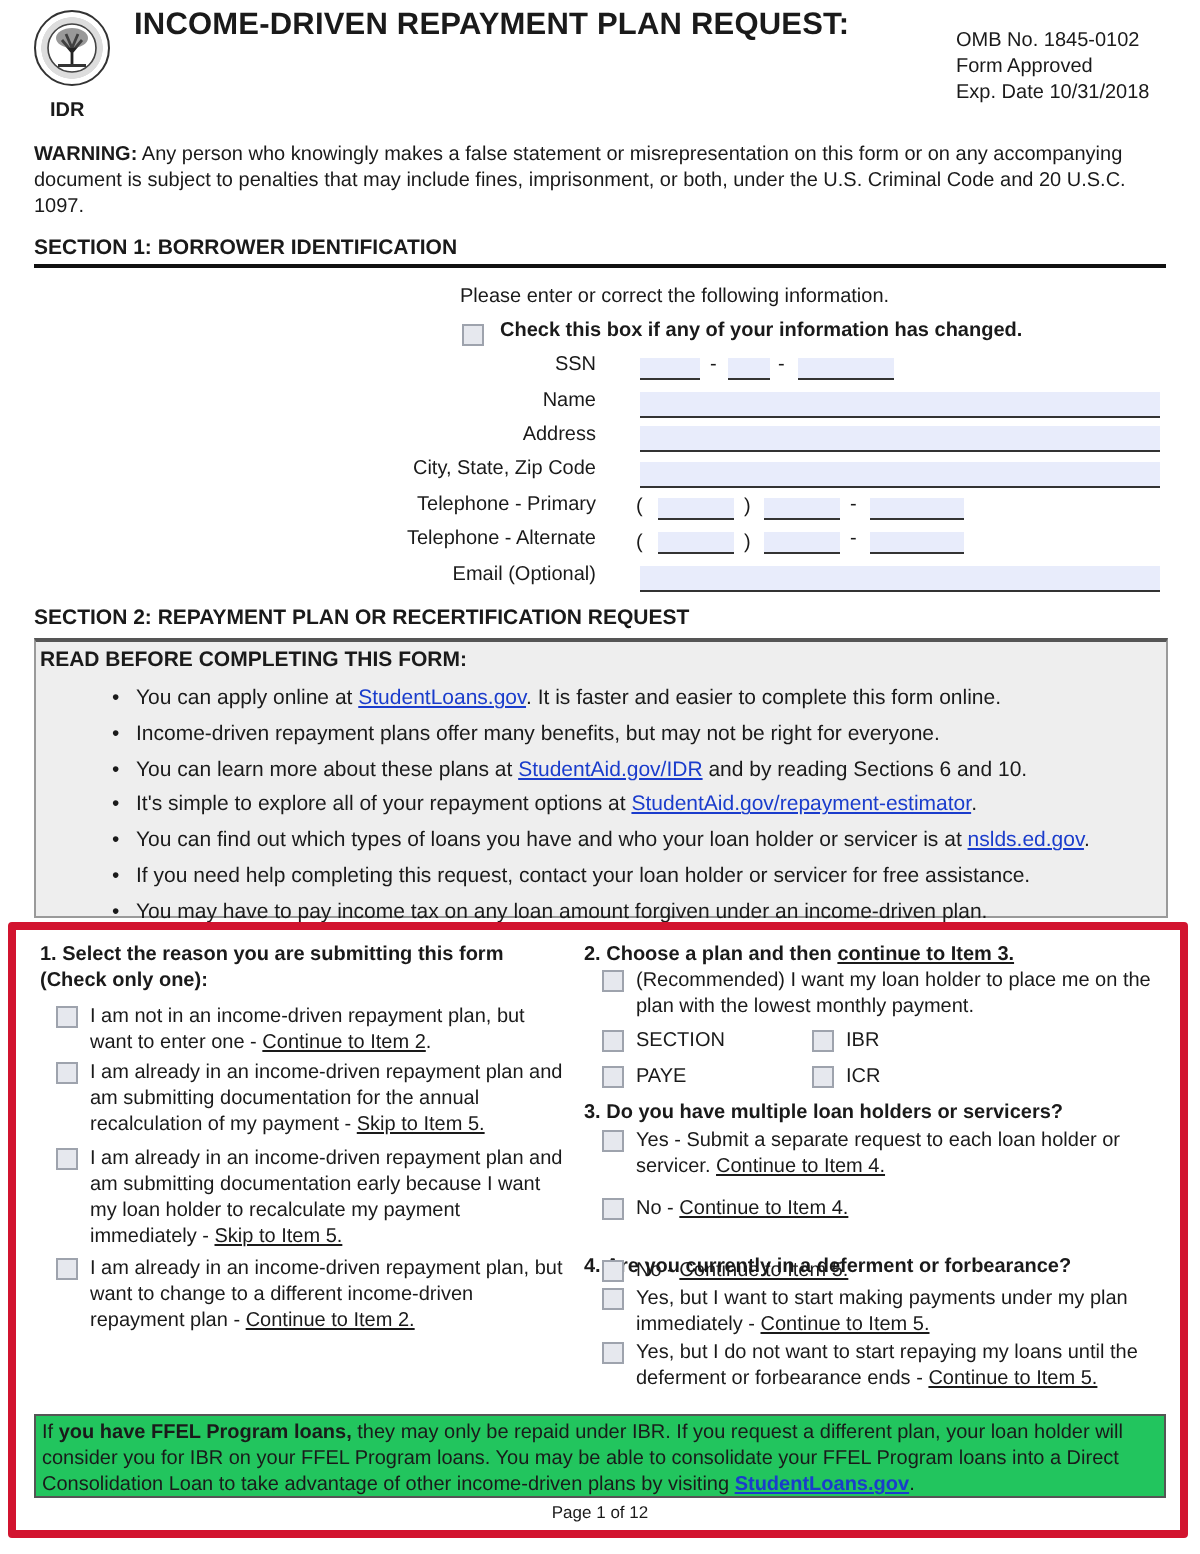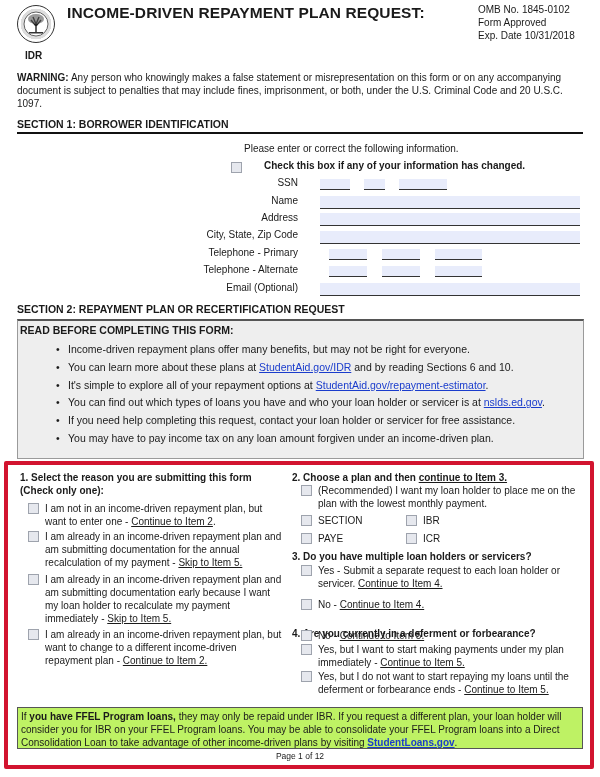--- a/index.html
+++ b/index.html
@@ -10,48 +10,48 @@
   b { font-weight: bold; }
 
   
   .hdr { position: absolute; left: 0; top: 0; width: 600px; height: 70px; }
   .seal { position: absolute; left: 17px; top: 5px; width: 38px; height: 38px; border-radius: 50%;
           border: 1.5px solid #333; background: radial-gradient(circle, #fff 0 45%, #ddd 46% 60%, #fff 61%); }
   .seal svg { position: absolute; left: 0; top: 0; }
   .idr { position: absolute; left: 25px; top: 50px; font-weight: bold; font-size: 10px; }
   .title { position: absolute; left: 67px; top: 4px; font-size: 15.5px; font-weight: bold; letter-spacing: 0.1px; }
   .subtitle { position: absolute; left: 67px; top: 24px; width: 360px; font-size: 10px; font-weight: bold; line-height: 14px; }
-  .omb { position: absolute; left: 478px; top: 3px; font-size: 10px; line-height: 13px; }
+  .omb { position: absolute; left: 478px; top: 14px; font-size: 10px; line-height: 13px; }
 
   .warning { position: absolute; left: 17px; top: 71px; width: 570px; font-size: 10px; line-height: 13px; }
 
   
   .sec-title { position: absolute; left: 17px; font-weight: bold; font-size: 10.5px; }
   .rule { position: absolute; left: 17px; width: 566px; height: 2px; background: #111; }
   .lbl { position: absolute; text-align: right; width: 120px; left: 178px; font-size: 10px; }
   .fld { position: absolute; background: #e8ecfb; border-bottom: 1px solid #333; height: 11px; }
   .chk { position: absolute; width: 11px; height: 11px; background: #e6e8ee; border: 1px solid #9ea3ad; }
-  .txt { position: absolute; font-size: 10px; margin-left: 14px; }
+  .txt { position: absolute; font-size: 10px; }
 
   
   .readbox { position: absolute; left: 17px; top: 319px; width: 567px; height: 140px; background: #eeeeee; border: 1px solid #9a9a9a; border-top: 2px solid #555; }
   .readbox .rh { position: absolute; left: 2px; top: 3px; font-weight: bold; font-size: 10.5px; }
   .bullets { position: absolute; left: 38px; top: 21px; list-style: none; }
   .bullets li { font-size: 10.5px; height: 17.8px; line-height: 14px; position: relative; padding-left: 12px; white-space: nowrap; }
   .bullets li::before { content: "•"; position: absolute; left: 0; top: 0; }
 
   
   .redbox { position: absolute; left: 4px; top: 461px; width: 590px; height: 308px; border: 4px solid #d2142f; border-radius: 2px; }
 
   .q { position: absolute; font-size: 10px; line-height: 13px; }
   .qh { font-weight: bold; }
   .opt { position: absolute; font-size: 10px; line-height: 13px; }
   .opt .chk { left: -17px; top: 1px; }
 
-  .ffel { position: absolute; left: 17px; top: 707px; width: 566px; height: 42px; background: #bef264; border: 1px solid #555; padding: 2px 3px; font-size: 10px; line-height: 13px; }
+  .ffel { position: absolute; left: 17px; top: 707px; width: 566px; height: 42px; background: #22c55e; border: 1px solid #555; padding: 2px 3px; font-size: 10px; line-height: 13px; }
   .pageno { position: absolute; left: 0; top: 751px; width: 600px; text-align: center; font-size: 8.5px; }
 </style>
 </head>
 <body>
 
 <div class="hdr">
   <div class="seal">
     <svg width="36" height="36" viewBox="0 0 36 36">
       <circle cx="18" cy="18" r="12" fill="none" stroke="#444" stroke-width="0.8"></circle>
       <path d="M18 27 L18 18 M18 20 L13 14 M18 20 L23 14 M18 18 L15 11 M18 18 L21 11" stroke="#222" stroke-width="1.4" fill="none"></path>
@@ -110,20 +110,21 @@
 <div class="fld" style="left:435px; top:266px; width:47px;"></div>
 
 <div class="lbl" style="top:282px;">Email (Optional)</div>
 <div class="fld" style="left:320px; top:283px; width:260px; height:13px;"></div>
 
 <div class="sec-title" style="top:303px;">SECTION 2: REPAYMENT PLAN OR RECERTIFICATION REQUEST</div>
 
 <div class="readbox">
   <div class="rh">READ BEFORE COMPLETING THIS FORM:</div>
   <ul class="bullets">
+    <li><span>You can apply online at </span><a>StudentLoans.gov</a><span>.  It is faster and easier to complete this form online.</span></li>
     <li><span>Income-driven repayment plans offer many benefits, but may not be right for everyone.</span></li>
     <li><span>You can learn more about these plans at </span><a>StudentAid.gov/IDR</a><span> and by reading Sections 6 and 10.</span></li>
     <li><span>It's simple to explore all of your repayment options at </span><a>StudentAid.gov/repayment-estimator</a><span>.</span></li>
     <li><span>You can find out which types of loans you have and who your loan holder or servicer is at </span><a>nslds.ed.gov</a><span>.</span></li>
     <li><span>If you need help completing this request, contact your loan holder or servicer for free assistance.</span></li>
     <li><span>You may have to pay income tax on any loan amount forgiven under an income-driven plan.</span></li>
   </ul>
 </div>
 
 <div class="redbox" style="border-color: rgb(210, 20, 47);"></div>

